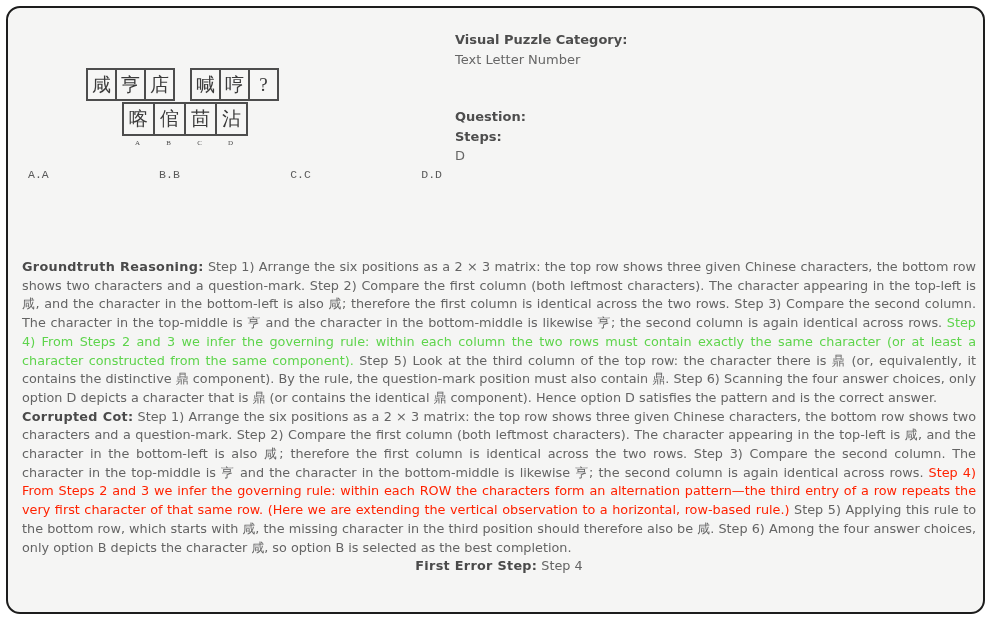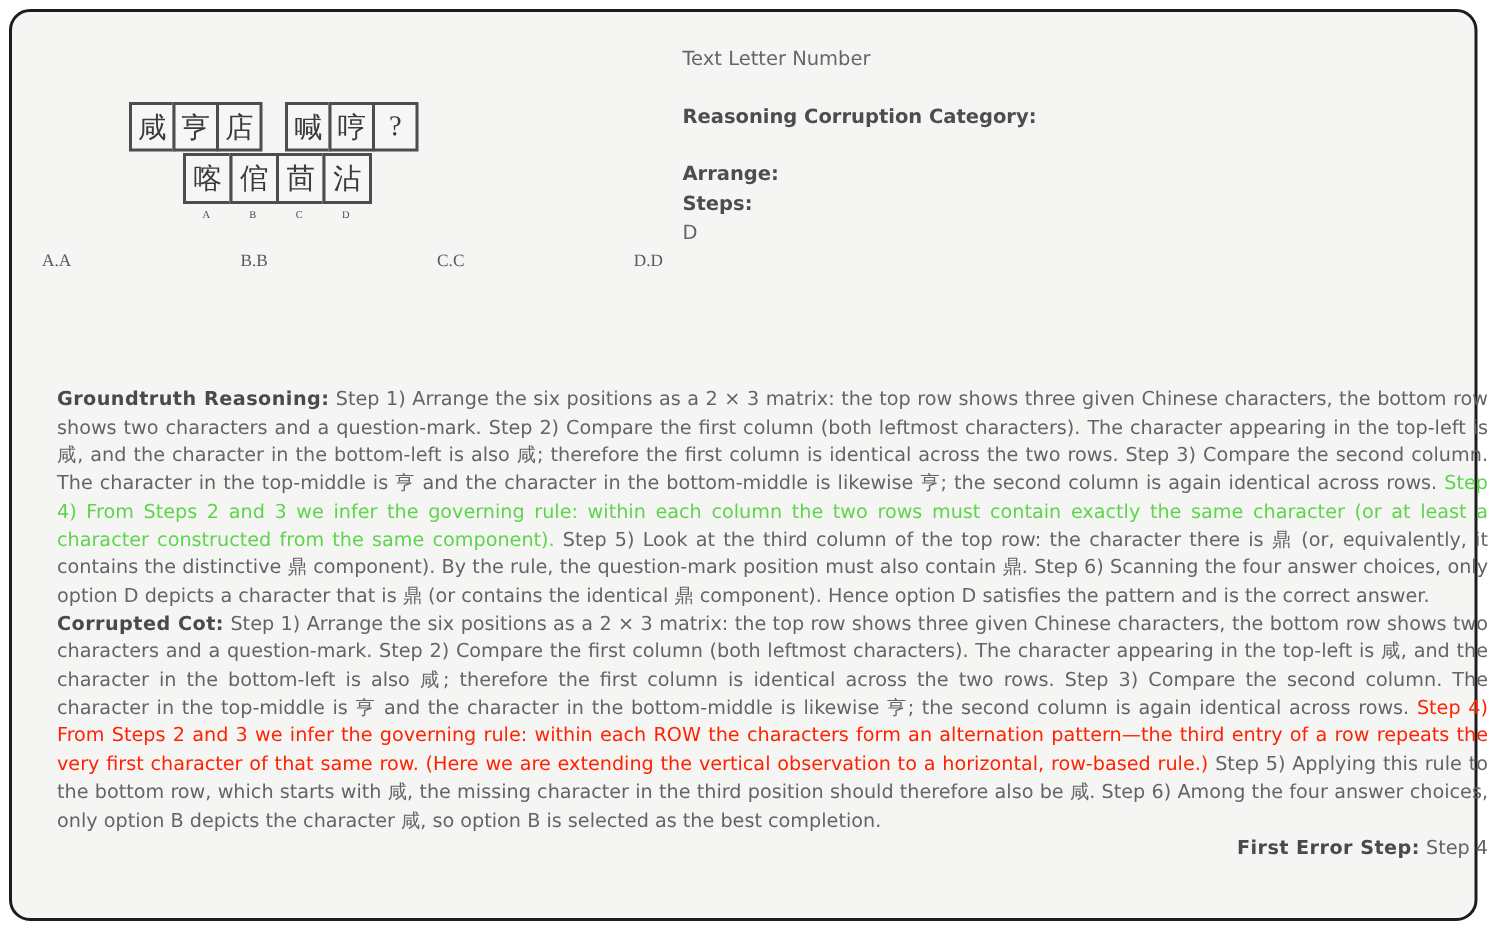--- a/index.html
+++ b/index.html
@@ -13,35 +13,35 @@
   .pgroup{display:flex;}
   .pbox{width:27px;height:29px;border:2px solid #4d4d4d;margin-right:-2px;background:#f6f6f5;
         display:flex;align-items:center;justify-content:center;
         font-family:"Liberation Serif","DejaVu Serif",serif;font-size:19px;color:#3a3a3a;box-sizing:content-box;}
   .pbox2{width:29px;height:30px;}
   .pcell{display:flex;flex-direction:column;align-items:center;}
   .plabel{font-family:"Liberation Serif","DejaVu Serif",serif;font-size:7px;color:#4d4d4d;margin-top:3px;}
 
   
   .options{position:absolute;left:20px;top:160px;width:414px;display:flex;justify-content:space-between;
-           font-family:Liberation Serif, serif;font-size:11.5px;color:#5a5a5a;}
+           font-family:Liberation Mono, monospace;font-size:11.5px;color:#5a5a5a;}
 
   
   .meta{position:absolute;left:447px;top:22px;width:532px;font-size:13px;line-height:19.5px;color:#666666;}
   .meta .h{font-weight:bold;color:#4d4d4d;}
   .meta .gap{height:19px;}
 
   
-  .reasoning{position:absolute;left:30px;top:250px;width:954px;font-size:12.8px;line-height:18.7px;
+  .reasoning{position:absolute;left:14px;top:250px;width:954px;font-size:12.8px;line-height:18.7px;
              color:#646464;text-align:justify;}
   .reasoning p{margin:0;}
   .reasoning .lbl{font-weight:bold;color:#4a4a4a;letter-spacing:0.3px;}
   .hl-green{color:#5ed44c;}
   .hl-red{color:#ff2200;}
-  .firsterror{text-align:right;}
+  .firsterror{text-align:center;}
 </style>
 </head>
 <body>
 
 <div class="card">
   <div class="card-inner">
 
     <div class="puzzle-row1">
       <div class="pgroup">
         <div class="pbox">咸</div>
@@ -75,25 +75,25 @@
     </div>
 
     <div class="options">
       <span>A.A</span>
       <span>B.B</span>
       <span>C.C</span>
       <span>D.D</span>
     </div>
 
     <div class="meta">
+      <div class="h">Visual Puzzle Category:</div>
       <div>Text Letter Number</div>
       <div class="gap"></div>
-      <div class="h">Reasoning Corruption Category:</div>
       <div class="gap"></div>
-      <div class="h">Arrange:</div>
+      <div class="h">Question:</div>
       <div class="h">Steps:</div>
       <div>D</div>
     </div>
 
     <div class="reasoning">
       <p><span class="lbl">Groundtruth Reasoning:</span><span> Step 1) Arrange the six positions as a 2 × 3 matrix: the top row shows three given Chinese characters, the bottom row shows two characters and a question-mark. Step 2) Compare the first column (both leftmost characters).  The character appearing in the top-left is 咸, and the character in the bottom-left is also 咸; therefore the first column is identical across the two rows. Step 3) Compare the second column.  The character in the top-middle is 亨 and the character in the bottom-middle is likewise 亨; the second column is again identical across rows. </span><span class="hl-green">Step 4) From Steps 2 and 3 we infer the governing rule: within each column the two rows must contain exactly the same character (or at least a character constructed from the same component).</span><span> Step 5) Look at the third column of the top row: the character there is 鼎 (or, equivalently, it contains the distinctive 鼎 component).  By the rule, the question-mark position must also contain 鼎. Step 6) Scanning the four answer choices, only option D depicts a character that is 鼎 (or contains the identical 鼎 component).  Hence option D satisfies the pattern and is the correct answer.</span></p>
       <p><span class="lbl">Corrupted Cot:</span><span> Step 1) Arrange the six positions as a 2 × 3 matrix: the top row shows three given Chinese characters, the bottom row shows two characters and a question-mark. Step 2) Compare the first column (both leftmost characters).  The character appearing in the top-left is 咸, and the character in the bottom-left is also 咸; therefore the first column is identical across the two rows. Step 3) Compare the second column.  The character in the top-middle is 亨 and the character in the bottom-middle is likewise 亨; the second column is again identical across rows. </span><span class="hl-red">Step 4) From Steps 2 and 3 we infer the governing rule: within each ROW the characters form an alternation pattern—the third entry of a row repeats the very first character of that same row. (Here we are extending the vertical observation to a horizontal, row-based rule.)</span><span> Step 5) Applying this rule to the bottom row, which starts with 咸, the missing character in the third position should therefore also be 咸. Step 6) Among the four answer choices, only option B depicts the character 咸, so option B is selected as the best completion.</span></p>
       <p class="firsterror"><span class="lbl">First Error Step:</span><span> </span><span>Step 4</span></p>
     </div>
 

